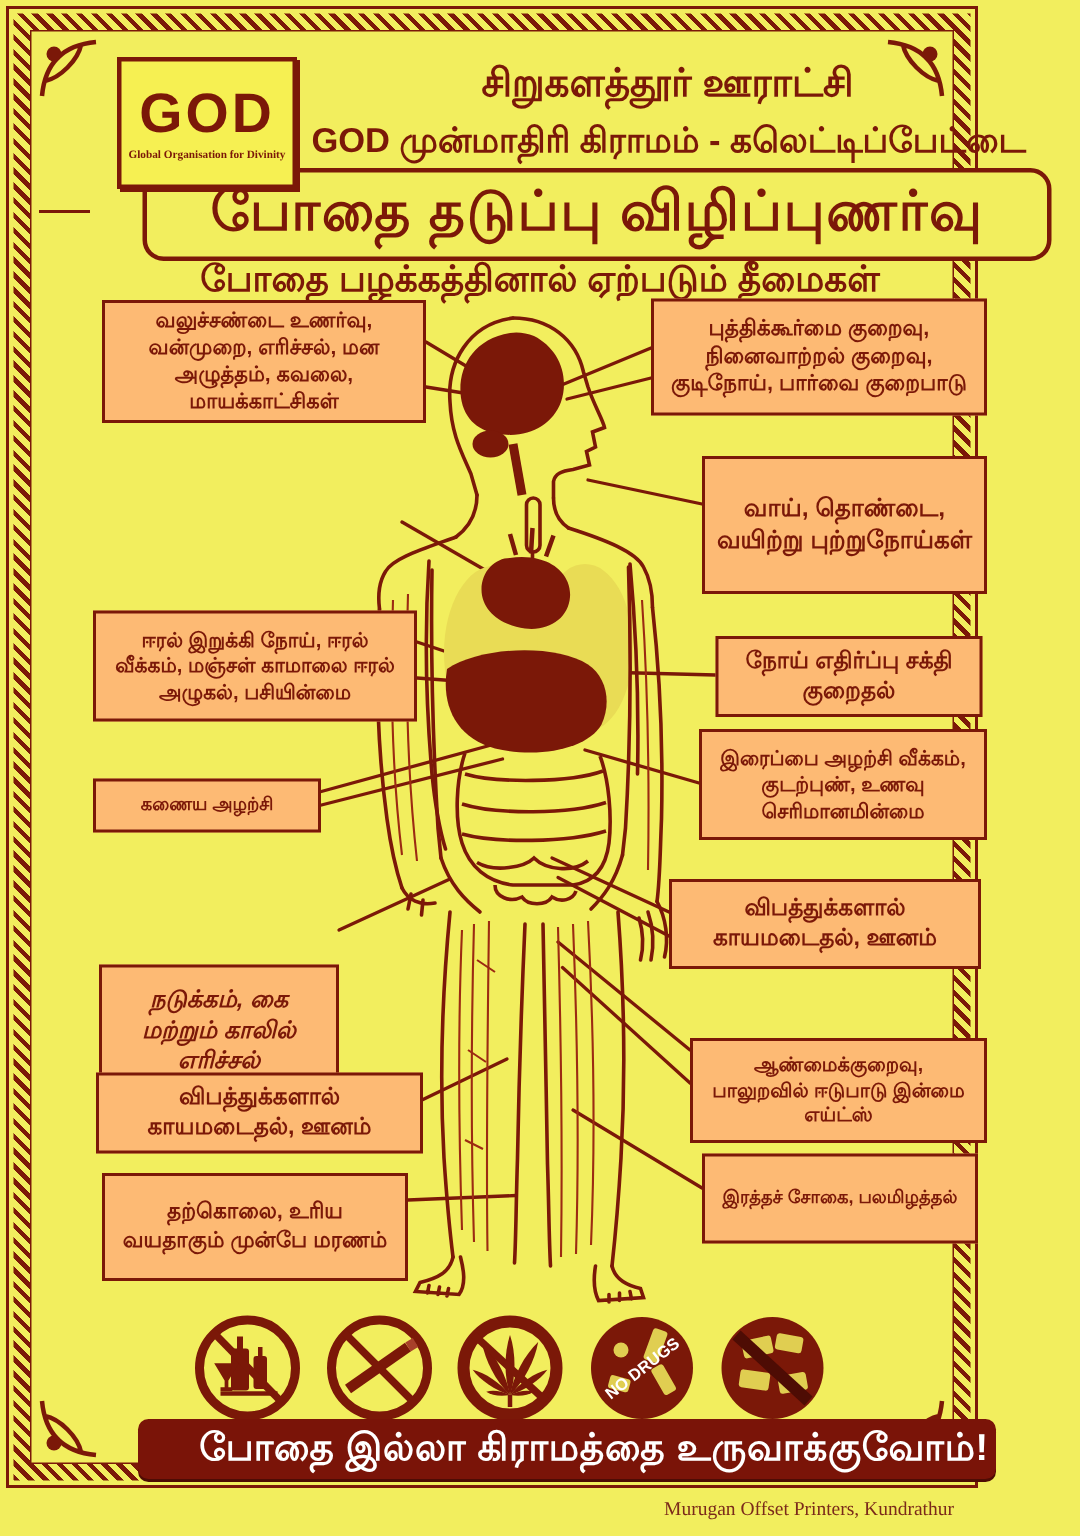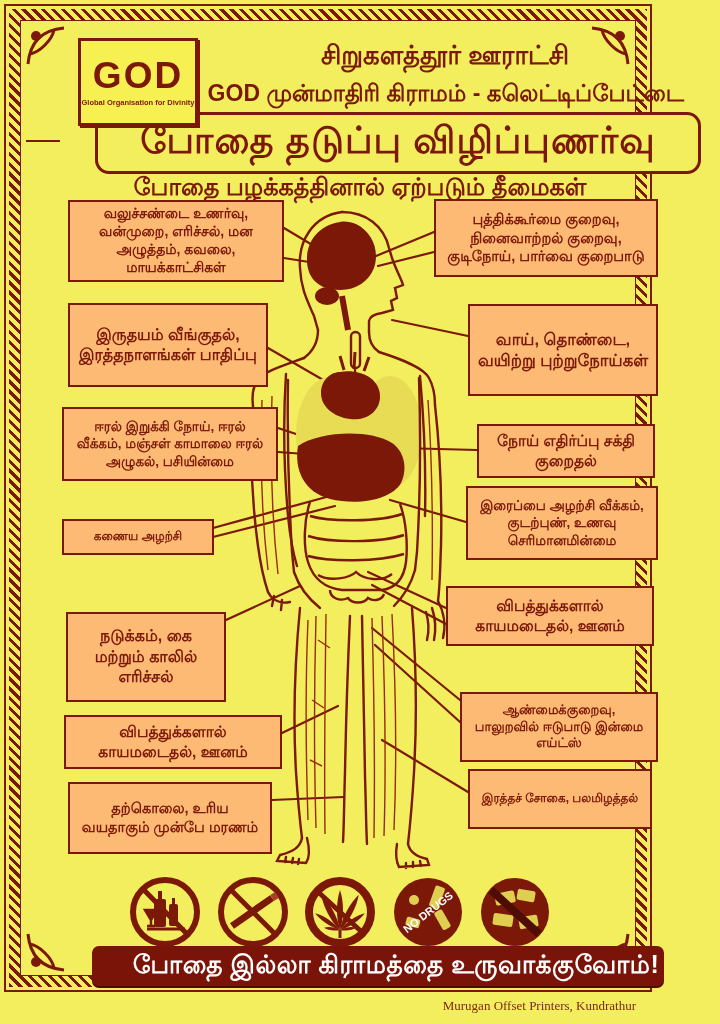--- a/index.html
+++ b/index.html
@@ -8,38 +8,38 @@
   
   .frame-outer{position:absolute;left:4px;top:4px;right:4px;bottom:32px;border:2px solid #7b1808;z-index:0;}
   .frame-band{position:absolute;left:9px;top:9px;right:9px;bottom:37px;
       background:repeating-linear-gradient(45deg,#7b1808 0 3px,#f2ee5e 3px 7px);z-index:0;}
   .frame-inner{position:absolute;left:20px;top:20px;right:20px;bottom:48px;background:#f2ee5e;border:1.5px solid #7b1808;z-index:0;}
   .corner{position:absolute;z-index:4;}
   
   .logo{position:absolute;left:78px;top:38px;width:114px;height:82px;border:3px solid #7b1808;background:#f6f052;
       display:flex;flex-direction:column;align-items:center;justify-content:center;z-index:3;box-shadow:2px 2px 0 #7b1808;}
   .logo-god{font-size:37px;font-weight:900;color:#7b1808;letter-spacing:2px;line-height:1;}
-  .logo-sub{font-size:7.5px;font-weight:bold;color:#7b1808;margin-top:4px;}
+  .logo-sub{font-size:7.5px;font-weight:bold;color:#7b1808;margin-top:4px;font-family:Liberation Serif, serif;}
   .hdr1{position:absolute;left:230px;top:40px;width:430px;text-align:center;font-size:26px;font-weight:900;color:#7b1808;z-index:2;}
   .hdr2{position:absolute;left:206px;top:80px;width:478px;text-align:right;font-size:23px;font-weight:900;color:#7b1808;z-index:2;}
   
   .title-rule{position:absolute;top:140px;height:2px;background:#7b1808;z-index:1;}
   .title-box{position:absolute;left:60px;top:112px;width:600px;height:56px;border:3.5px solid #7b1808;border-radius:14px;
       background:#f2ee5e;display:flex;align-items:center;justify-content:center;z-index:2;margin-left:35px;}
   .title-text{font-size:37px;font-weight:900;color:#7b1808;letter-spacing:1px;}
   .subtitle{position:absolute;left:60px;top:173px;width:600px;text-align:center;font-size:24px;font-weight:900;color:#7b1808;z-index:2;}
   
   .co{position:absolute;border:2.5px solid #7b1808;background:#fdba74;color:#7b1808;font-weight:bold;
       display:flex;align-items:center;justify-content:center;text-align:center;padding:4px 7px;box-sizing:border-box;
       line-height:1.28;z-index:2;}
   .L1{left:68px;top:200px;width:216px;height:82px;font-size:14px;}
   .L2{left:68px;top:303px;width:200px;height:84px;font-size:16px;}
   .L3{left:62px;top:407px;width:216px;height:74px;font-size:13.5px;}
   .L4{left:62px;top:519px;width:152px;height:36px;font-size:12px;}
-  .L5{left:66px;top:612px;width:160px;height:90px;font-size:16px;}
+  .L5{left:66px;top:643px;width:160px;height:90px;font-size:16px;font-style:italic;}
   .L6{left:64px;top:715px;width:218px;height:54px;font-size:15.5px;}
   .L7{left:68px;top:782px;width:204px;height:72px;font-size:14.5px;}
   .R1{left:434px;top:199px;width:224px;height:78px;font-size:14.5px;}
   .R2{left:468px;top:304px;width:190px;height:92px;font-size:16.5px;}
   .R3{left:477px;top:424px;width:178px;height:54px;font-size:15.5px;}
   .R4{left:466px;top:486px;width:192px;height:74px;font-size:13.5px;}
   .R5{left:446px;top:586px;width:208px;height:60px;font-size:15.5px;}
   .R6{left:460px;top:692px;width:198px;height:70px;font-size:13px;}
   .R7{left:468px;top:769px;width:184px;height:60px;font-size:12px;}
   
@@ -189,21 +189,20 @@
       <path d="M310,502 C304,520 303,546 308,562 C313,578 325,588 342,590 L382,590 C396,588 404,578 406,562 C408,544 406,520 400,504"></path>
       <path d="M310,516 C330,522 380,522 402,514"></path>
       <path d="M308,536 C330,543 380,543 404,535"></path>
       <path d="M308,556 C330,562 378,562 404,554"></path>
       <path d="M318,575 C330,582 350,578 356,572 C364,580 382,582 392,574"></path>
       <path d="M330,590 C330,598 340,602 348,598 C352,604 364,604 368,598 C374,602 382,600 384,594"></path>
     </g>
   </svg>
 
   <div class="co L1">வலுச்சண்டை உணர்வு, வன்முறை, எரிச்சல், மன அழுத்தம், கவலை, மாயக்காட்சிகள்</div>
-  <div class="co L2">இருதயம் வீங்குதல், இரத்தநாளங்கள் பாதிப்பு</div>
   <div class="co L3">ஈரல் இறுக்கி நோய், ஈரல் வீக்கம், மஞ்சள் காமாலை ஈரல் அழுகல், பசியின்மை</div>
   <div class="co L4">கணைய அழற்சி</div>
   <div class="co L5">நடுக்கம், கை மற்றும் காலில் எரிச்சல்</div>
   <div class="co L6">விபத்துக்களால் காயமடைதல், ஊனம்</div>
   <div class="co L7">தற்கொலை, உரிய வயதாகும் முன்பே மரணம்</div>
   <div class="co R1">புத்திக்கூர்மை குறைவு, நினைவாற்றல் குறைவு, குடிநோய், பார்வை குறைபாடு</div>
   <div class="co R2">வாய், தொண்டை, வயிற்று புற்றுநோய்கள்</div>
   <div class="co R3">நோய் எதிர்ப்பு சக்தி குறைதல்</div>
   <div class="co R4">இரைப்பை அழற்சி வீக்கம், குடற்புண், உணவு செரிமானமின்மை</div>
   <div class="co R5">விபத்துக்களால் காயமடைதல், ஊனம்</div>

